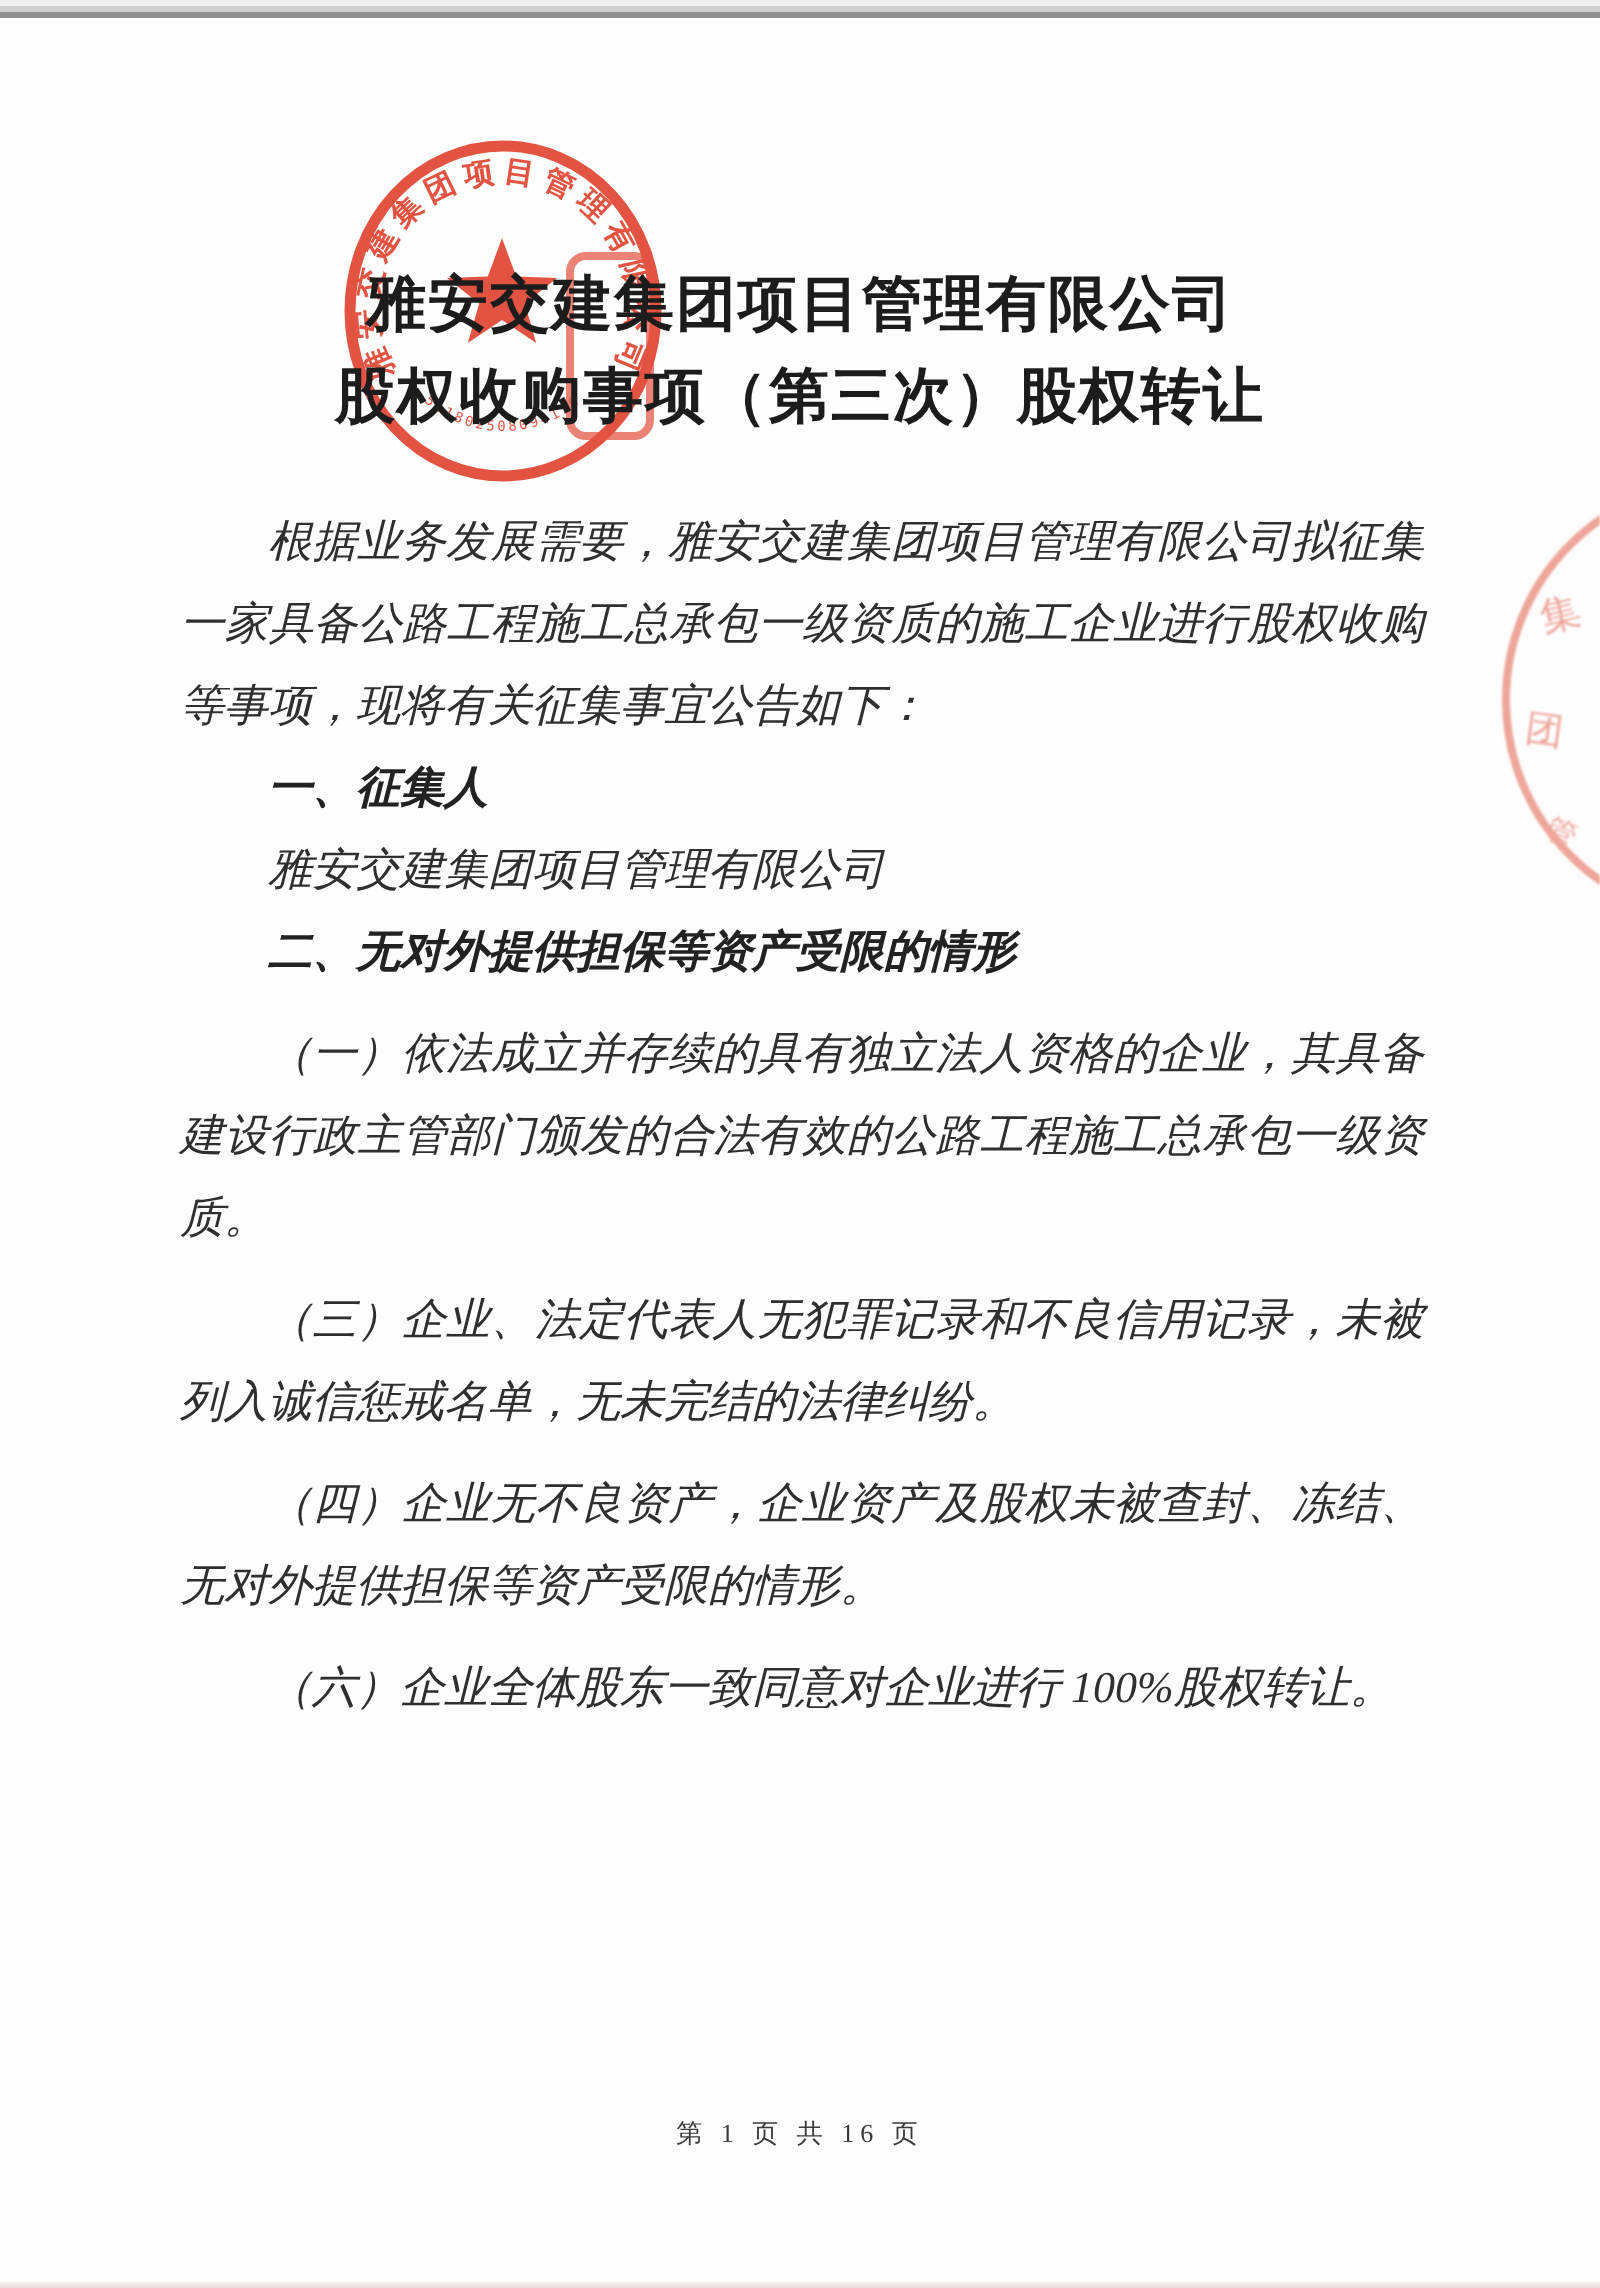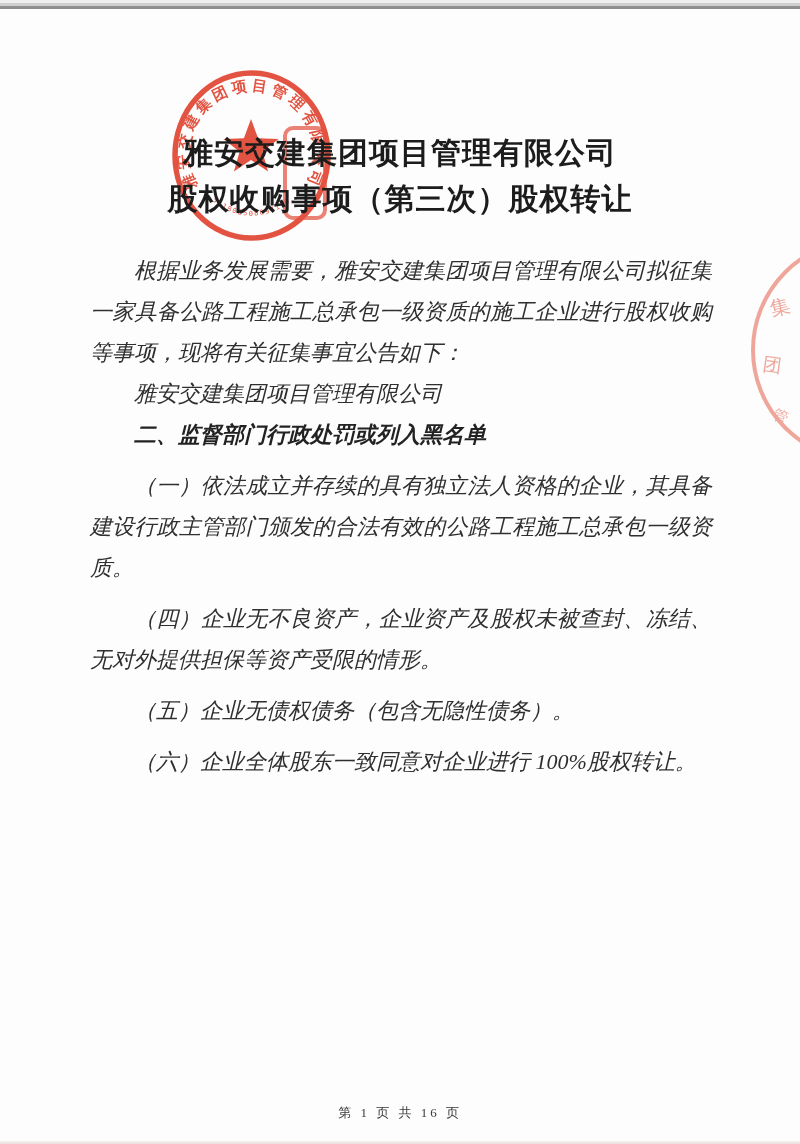--- a/index.html
+++ b/index.html
@@ -37,21 +37,21 @@
     font-size:22px;line-height:41px;text-align:justify;
   }
   .doc p{margin:0;text-indent:2em;font-style:italic;}
   .doc p.item{margin-top:10px;}
   .sec-heading{
     margin:2px 0 0 0;text-indent:2em;
     font-family:"Liberation Sans","DejaVu Sans",sans-serif;
     font-weight:700;color:#222;
   }
   .footer{
-    position:absolute;top:1104px;left:0;width:800px;
+    position:absolute;top:1058px;left:0;width:800px;
     text-align:center;font-size:13px;letter-spacing:3px;color:#3a3a3a;
   }
   .seal{
     position:absolute;left:166px;top:62px;width:180px;height:192px;
     pointer-events:none;
   }
   .seal svg{display:block;}
   .edge-stamp{
     position:absolute;right:0;top:250px;width:52px;height:200px;
     pointer-events:none;filter:blur(0.5px);
@@ -91,23 +91,24 @@
   </svg>
 </div>
 
 <div class="title-block">
   <div>雅安交建集团项目管理有限公司</div>
   <div>股权收购事项（第三次）股权转让</div>
 </div>
 
 <div class="doc">
   <p>根据业务发展需要，雅安交建集团项目管理有限公司拟征集一家具备公路工程施工总承包一级资质的施工企业进行股权收购等事项，现将有关征集事宜公告如下：</p>
+  <p class="sec-heading">一、征集人</p>
   <p>雅安交建集团项目管理有限公司</p>
-  <p class="sec-heading">二、监督部门行政处罚或列入黑名单</p>
+  <p class="sec-heading">二、无对外提供担保等资产受限的情形</p>
   <p class="item">（一）依法成立并存续的具有独立法人资格的企业，其具备建设行政主管部门颁发的合法有效的公路工程施工总承包一级资质。</p>
+  <p class="item">（三）企业、法定代表人无犯罪记录和不良信用记录，未被列入诚信惩戒名单，无未完结的法律纠纷。</p>
   <p class="item">（四）企业无不良资产，企业资产及股权未被查封、冻结、无对外提供担保等资产受限的情形。</p>
-  <p class="item">（五）企业无债权债务（包含无隐性债务）。</p>
   <p class="item">（六）企业全体股东一致同意对企业进行 100%股权转让。</p>
 </div>
 
 <div class="footer">第 1 页 共 16 页</div>
 
 <div class="scan-edge-bottom"></div>
 
 </body></html>

